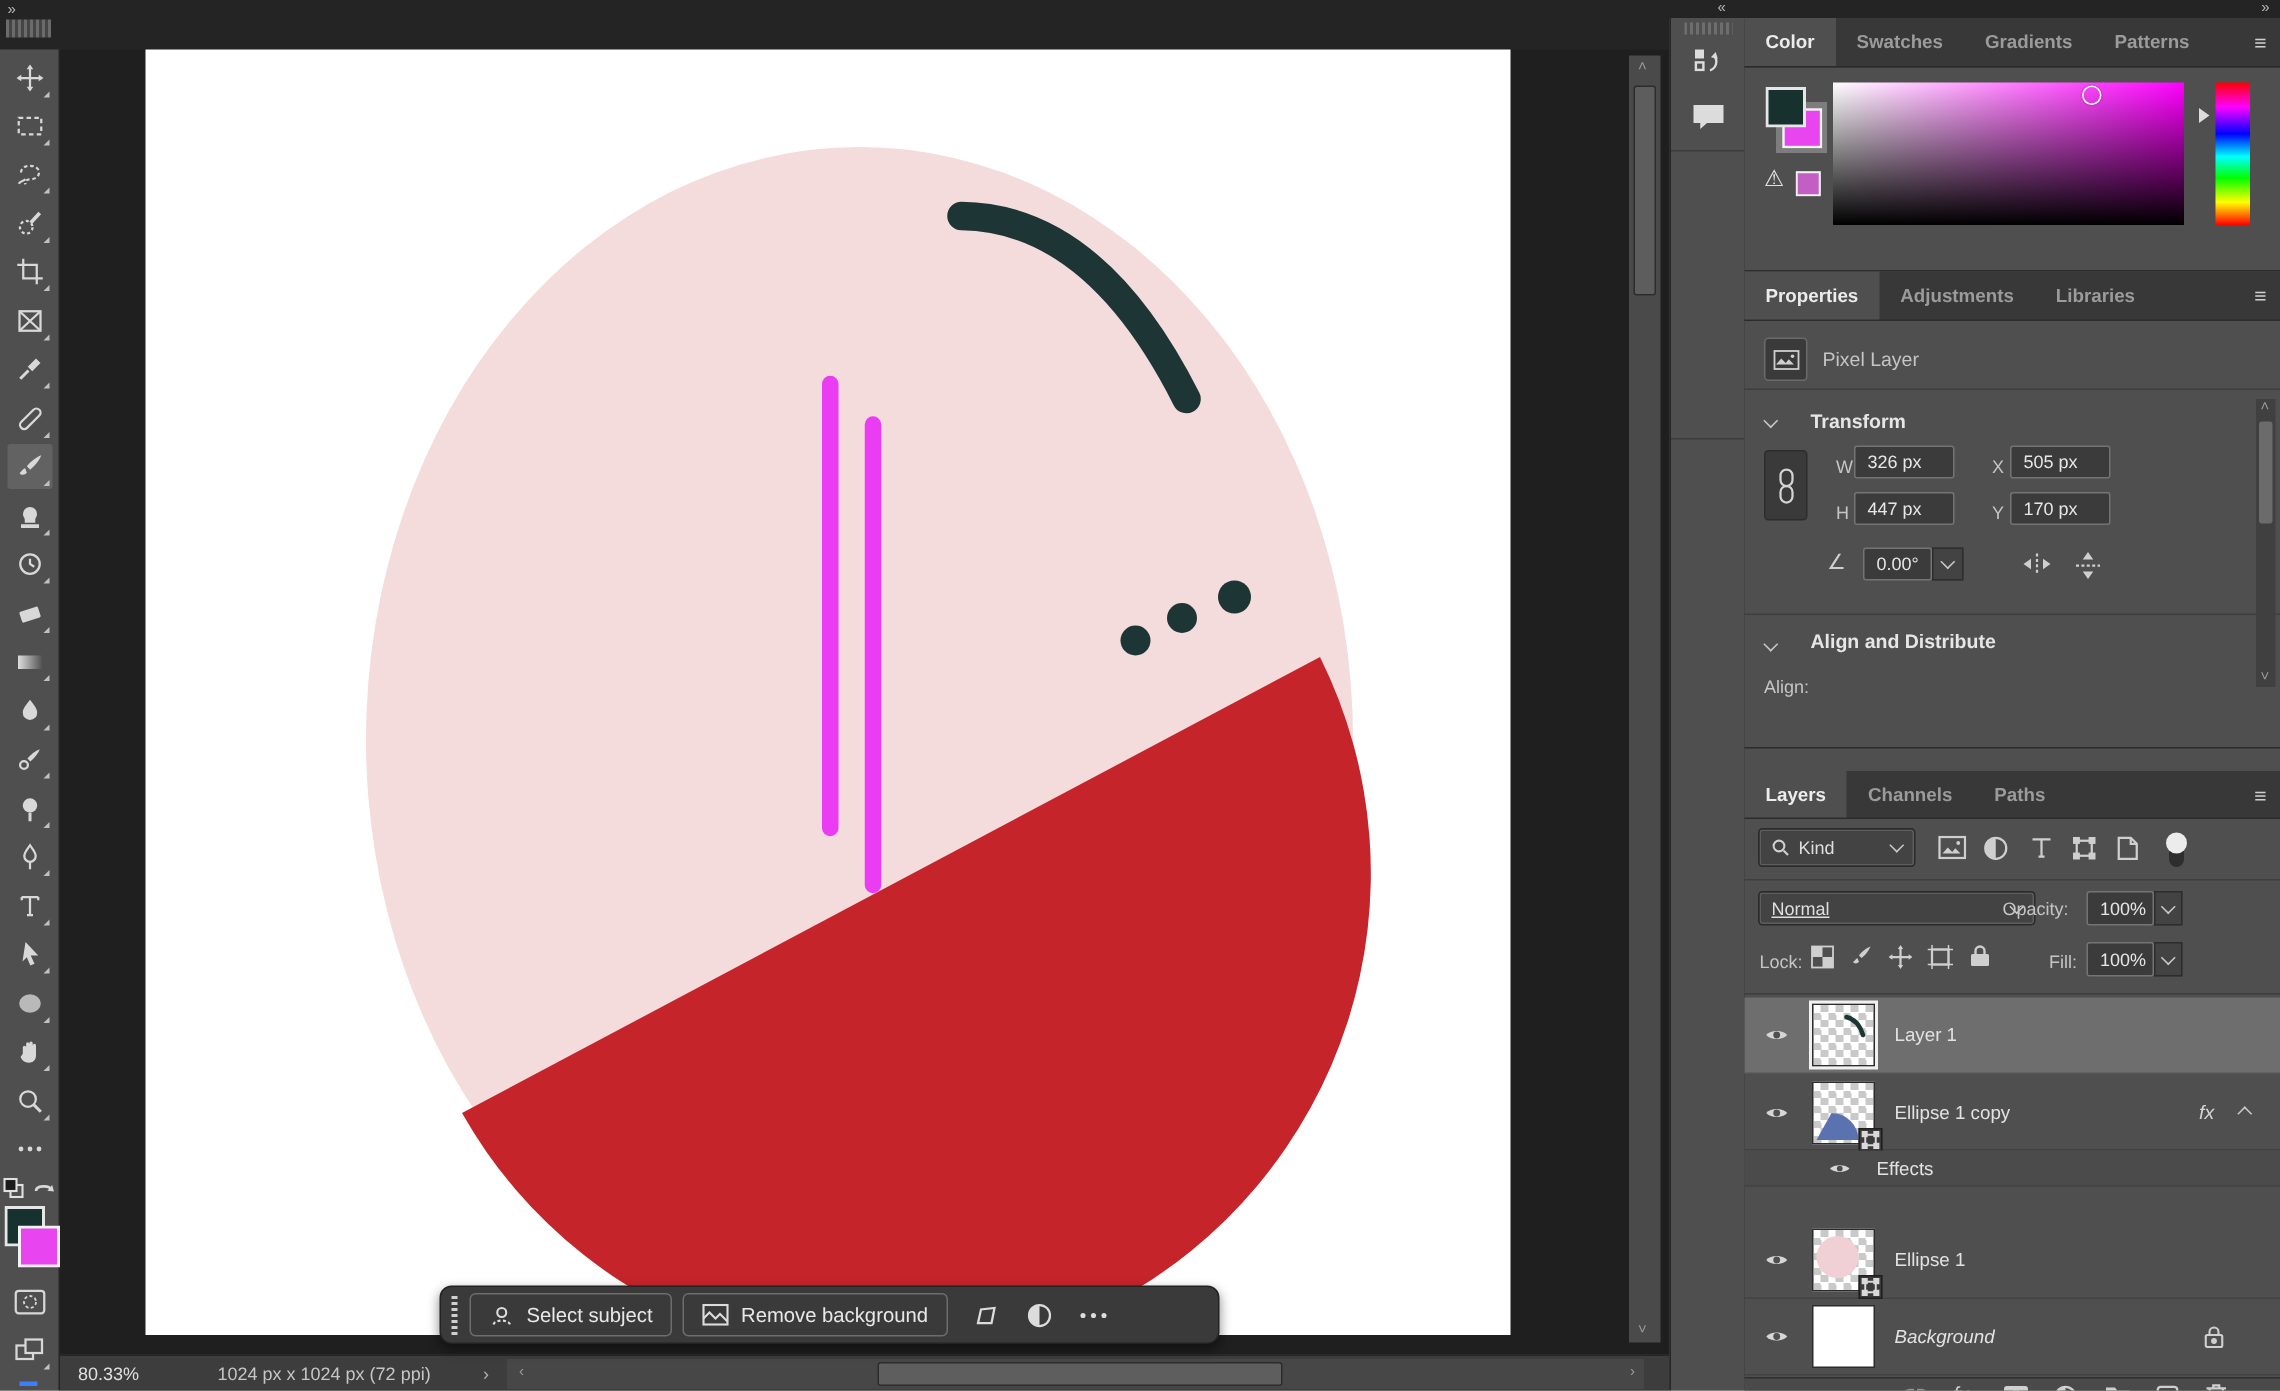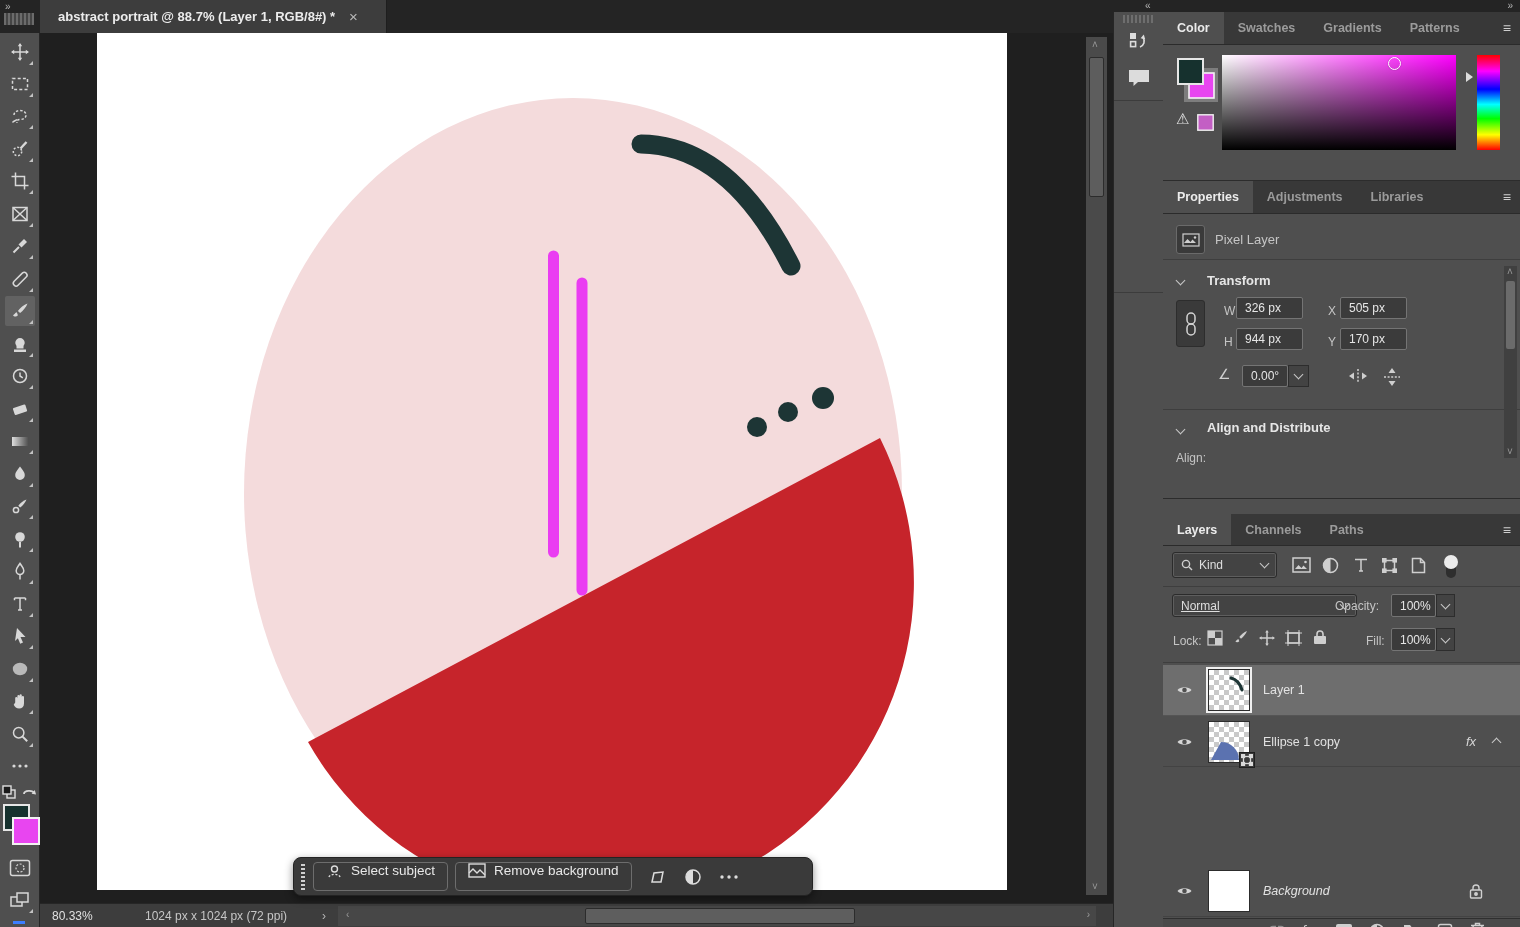--- a/index.html
+++ b/index.html
@@ -48,21 +48,21 @@
   #hscroll .thumb { position:absolute; left:247px; top:2px; width:270px; height:16px; background:#5e5e5e; border-radius:2px; }
   #hscroll .l { position:absolute; left:8px; top:4px; }
   #hscroll .r { position:absolute; right:6px; top:4px; }
 
   
   #taskbar { left:253px; top:824px; width:520px; height:39px; background:#3a3a3a;
     border:1px solid #232323; border-radius:8px; box-shadow:0 3px 8px rgba(0,0,0,.45);
     display:flex; align-items:center; z-index:5; }
   #taskbar .grip { width:4px; height:26px; margin:0 8px 0 7px;
     background:repeating-linear-gradient(#cfcfcf 0 2px,transparent 2px 4px); }
-  .tb-btn { height:29px; border:1px solid #6d6d6d; border-radius:4px; display:flex; 
+  .tb-btn { height:29px; border:1px solid #6d6d6d; border-radius:4px; display:flex; align-items:center;
     padding:0 12px; margin-right:7px; color:#e8e8e8; font-size:13.5px; gap:8px; }
   .tb-ico { width:36px; height:29px; display:flex; align-items:center; justify-content:center; }
   .tb-ico svg { stroke:#dcdcdc; fill:none; stroke-width:1.5; }
   .tb-ico svg .f { fill:#dcdcdc; stroke:none; }
 
   
   #strip { left:1113px; top:12px; width:50px; height:915px; background:#4f4f4f; border-left:1px solid #262626; }
   #strip .grip { position:absolute; left:9px; top:3px; width:32px; height:8px;
     background:repeating-linear-gradient(90deg,#6e6e6e 0 2px,#4f4f4f 2px 4px); }
   .strip-ico { position:absolute; left:10px; width:30px; height:28px; display:flex; align-items:center; justify-content:center; }
@@ -115,24 +115,20 @@
   .lname { position:absolute; left:100px; color:#e2e2e2; font-size:12.5px; }
 </style>
 </head>
 <body>
 
 <div class="abs" id="tabbar">
   <div class="abs" id="tool-header">
     <span class="abs dblarrow" style="left:5px;top:1px;">»</span>
     <div class="abs" id="tool-grip"></div>
   </div>
-  <div class="abs" id="doc-tab">
-    <span class="title">abstract portrait @ 88.7% (Layer 1, RGB/8#) *</span>
-    <span class="close">×</span>
-  </div>
 </div>
 <div class="abs" id="panel-top-strip">
   <span class="abs dblarrow" style="left:32px;top:0;">«</span>
   <span class="abs dblarrow" style="right:8px;top:0;">»</span>
 </div>
 
 <div class="abs" id="toolbar">
   <div class="tool fly" style="top:4px">
       <svg width="20" height="20">
         <path d="M10 2v16M2 10h16"></path>
@@ -448,21 +444,21 @@
     <span class="abs lbl" style="left:61px;top:123px;">W</span>
     <div class="inputbox" style="left:73px;top:116px;width:67px;height:22px;">
         <span>326 px</span>
       </div>
     <span class="abs lbl" style="left:165px;top:123px;">X</span>
     <div class="inputbox" style="left:177px;top:116px;width:67px;height:22px;">
         <span>505 px</span>
       </div>
     <span class="abs lbl" style="left:61px;top:154px;">H</span>
     <div class="inputbox" style="left:73px;top:147px;width:67px;height:22px;">
-        <span>944 px</span>
+        <span>447 px</span>
       </div>
     <span class="abs lbl" style="left:165px;top:154px;">Y</span>
     <div class="inputbox" style="left:177px;top:147px;width:67px;height:22px;">
         <span>170 px</span>
       </div>
 
     <span class="abs" style="left:55px;top:185px;color:#cfcfcf;font-size:14px;">∠</span>
     <div class="inputbox" style="left:79px;top:184px;width:46px;height:22px;">
         <span>0.00°</span>
       </div>
@@ -617,21 +613,53 @@
               <rect x="8.5" y="0.5" width="3" height="3" fill="#d9d9d9"></rect>
               <rect x="0.5" y="8.5" width="3" height="3" fill="#d9d9d9"></rect>
               <rect x="8.5" y="8.5" width="3" height="3" fill="#d9d9d9"></rect>
             </svg>
           </div>
       </div>
       <span class="lname">Ellipse 1 copy</span>
       <span class="abs" style="left:303px;font-style:italic;font-size:13px;color:#d6d6d6;">fx</span>
       <span class="abs chev up" style="left:330px;top:22px;"></span>
     </div>
-
+    <div class="lrow" style="top:253px;height:24px;background:#4b4b4b;">
+      <div class="eyebox" style="left:50px;">
+          <svg width="15" height="10">
+            <path d="M1 5C3.4 2 11.6 2 14 5 11.6 8 3.4 8 1 5z" fill="#d6d6d6"></path>
+            <circle cx="7.5" cy="5" r="1.9" fill="#4b4b4b"></circle>
+          </svg>
+        </div>
+      <span class="lname" style="left:88px;">Effects</span>
+    </div>
+
+    <div class="lrow" style="top:301px;height:51px;">
+      <div class="eyebox">
+          <svg width="17" height="12">
+            <path d="M1.5 6C4.2 2.4 12.8 2.4 15.5 6 12.8 9.6 4.2 9.6 1.5 6z" fill="#d6d6d6"></path>
+            <circle cx="8.5" cy="6" r="2.3" fill="#4f4f4f"></circle>
+          </svg>
+        </div>
+      <div class="thumb" style="top:4px;">
+        <svg width="40" height="40">
+            <circle cx="16" cy="18" r="14" fill="#f0d0d4"></circle>
+          </svg>
+        <div class="badge">
+            <svg width="12" height="12">
+              <rect x="2.5" y="2.5" width="7" height="7"></rect>
+              <rect x="0.5" y="0.5" width="3" height="3" fill="#d9d9d9"></rect>
+              <rect x="8.5" y="0.5" width="3" height="3" fill="#d9d9d9"></rect>
+              <rect x="0.5" y="8.5" width="3" height="3" fill="#d9d9d9"></rect>
+              <rect x="8.5" y="8.5" width="3" height="3" fill="#d9d9d9"></rect>
+            </svg>
+          </div>
+      </div>
+      <span class="lname">Ellipse 1</span>
+    </div>
 
     <div class="lrow" style="top:352px;height:51px;">
       <div class="eyebox">
           <svg width="17" height="12">
             <path d="M1.5 6C4.2 2.4 12.8 2.4 15.5 6 12.8 9.6 4.2 9.6 1.5 6z" fill="#d6d6d6"></path>
             <circle cx="8.5" cy="6" r="2.3" fill="#4f4f4f"></circle>
           </svg>
         </div>
       <div class="thumb" style="top:4px;background:#fff;background-image:none;"></div>
       <span class="lname" style="font-style:italic;">Background</span>

